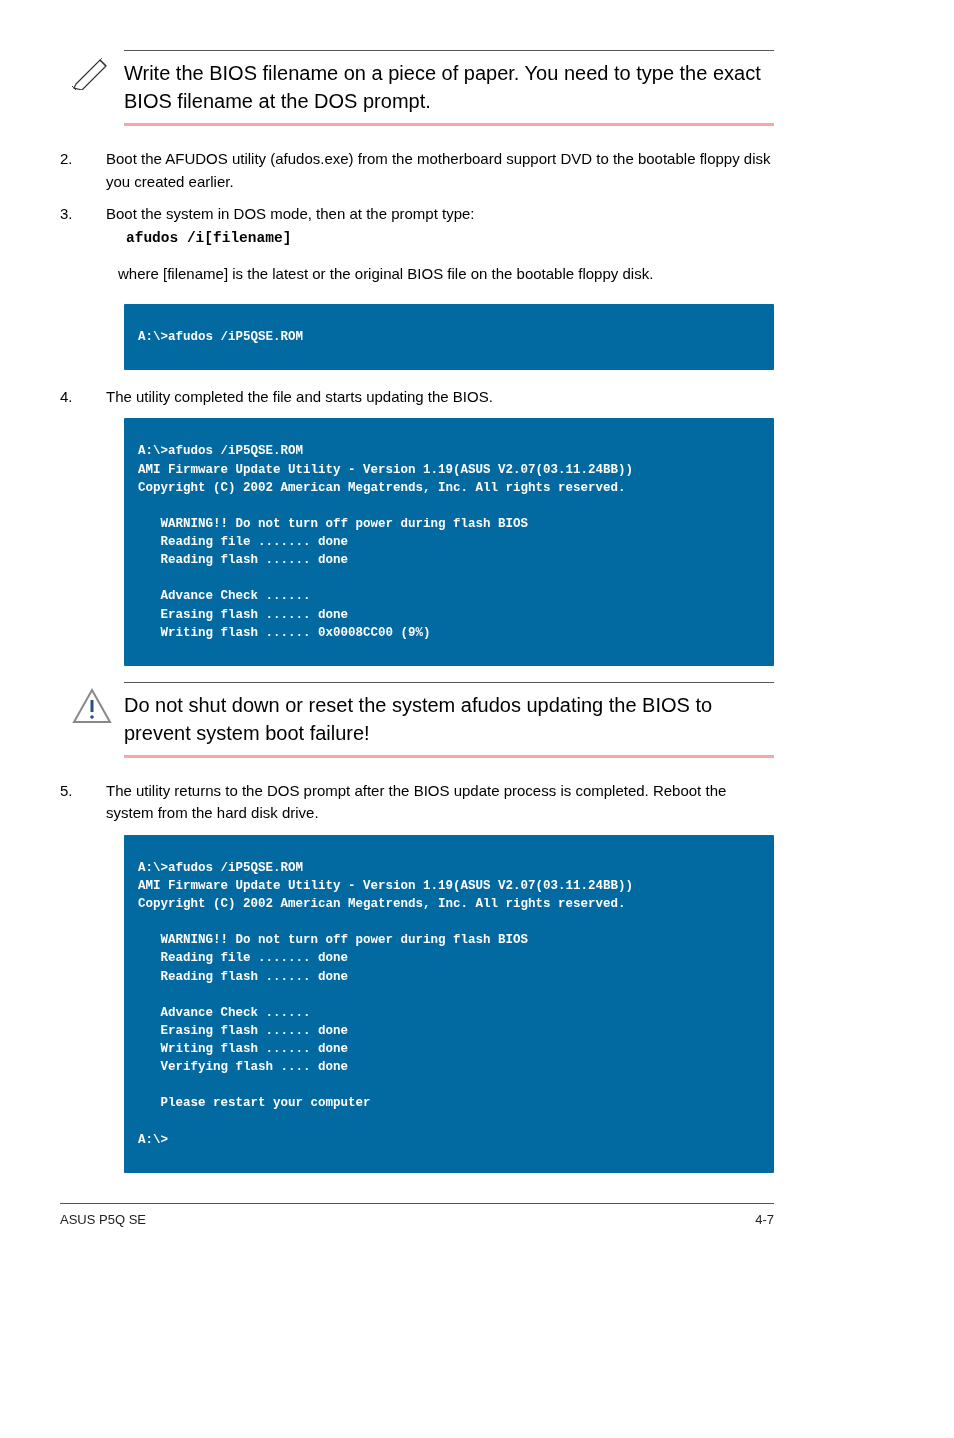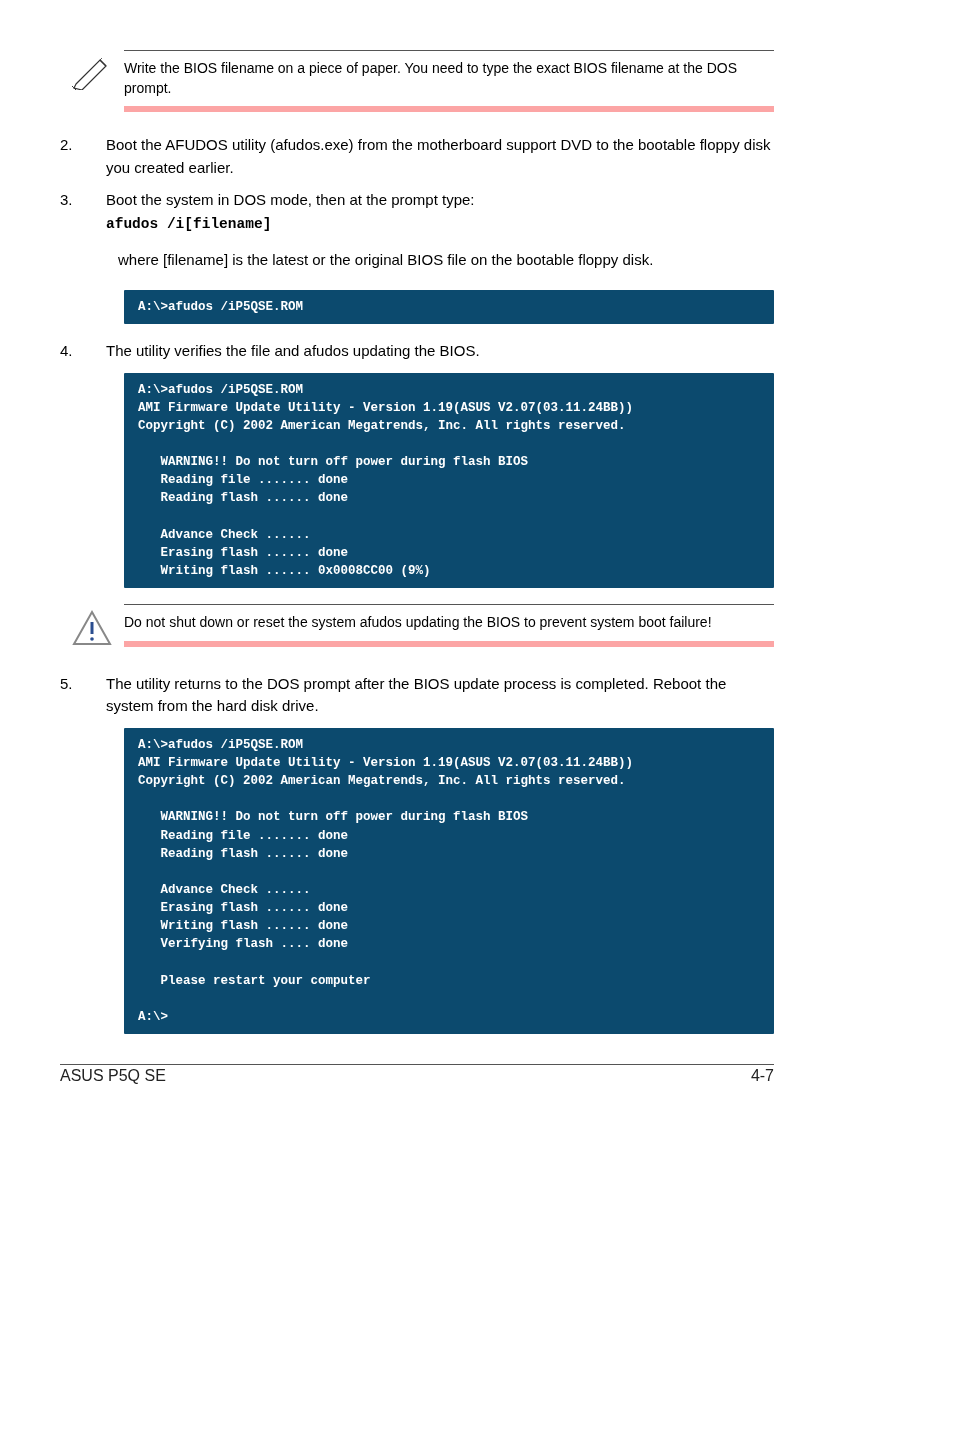--- a/index.html
+++ b/index.html
@@ -21,61 +21,62 @@
     width: 64px;
     flex-shrink: 0;
     text-align: center;
     padding-top: 4px;
   }
   .note-content-wrap {
     flex: 1;
   }
   .note-content {
     border-top: 1px solid #555;
-    border-bottom: 6px solid #fca5a5;
+    border-bottom: 3px solid #fca5a5;
     padding: 8px 0;
-    font-size: 14px;
+    font-size: 20px;
     line-height: 1.4;
   }
   .num-list {
     display: flex;
     margin-bottom: 10px;
     line-height: 1.5;
   }
   .num-list .num {
     width: 46px;
     flex-shrink: 0;
   }
   .num-list .txt {
     flex: 1;
   }
   .mono {
     font-family: "Courier New", monospace;
     font-weight: bold;
     font-size: 14.5px;
+    margin-left: 20px;
   }
   .terminal {
-    background: #0c4a6e;
+    background: #0369a1;
     color: #fff;
     font-family: "Courier New", monospace;
     font-weight: bold;
     font-size: 12.5px;
-    padding: 8px 14px;
+    padding: 24px 14px;
     margin: 8px 0 16px 64px;
     white-space: pre;
     line-height: 1.45;
     border-radius: 1px;
   }
   .footer {
     margin-top: 30px;
     border-top: 1px solid #555;
-    padding-top: 2px;
+    padding-top: 8px;
     display: flex;
     justify-content: space-between;
-    font-size: 16px;
+    font-size: 13px;
     color: #222;
   }
   p { margin: 8px 12px;}
 </style>
 </head>
 <body>
 
 <div class="note-block">
   <div class="note-icon">
     <svg width="44" height="36" viewBox="0 0 44 36">
@@ -101,21 +102,21 @@
     <span>Boot the system in DOS mode, then at the prompt type:</span><br>
     <span class="mono">afudos /i[filename]</span>
     <p style="margin-top:14px;">where [filename] is the latest or the original BIOS file on the bootable floppy disk.</p>
   </div>
 </div>
 
 <div class="terminal">A:\&gt;afudos /iP5QSE.ROM</div>
 
 <div class="num-list">
   <div class="num">4.</div>
-  <div class="txt">The utility verifies the file and afudos updating the BIOS.</div>
+  <div class="txt">The utility completed the file and starts updating the BIOS.</div>
 </div>
 
 <div class="terminal">A:\&gt;afudos /iP5QSE.ROM
 AMI Firmware Update Utility - Version 1.19(ASUS V2.07(03.11.24BB))
 Copyright (C) 2002 American Megatrends, Inc. All rights reserved.
 
    WARNING!! Do not turn off power during flash BIOS
    Reading file ....... done
    Reading flash ...... done
 

